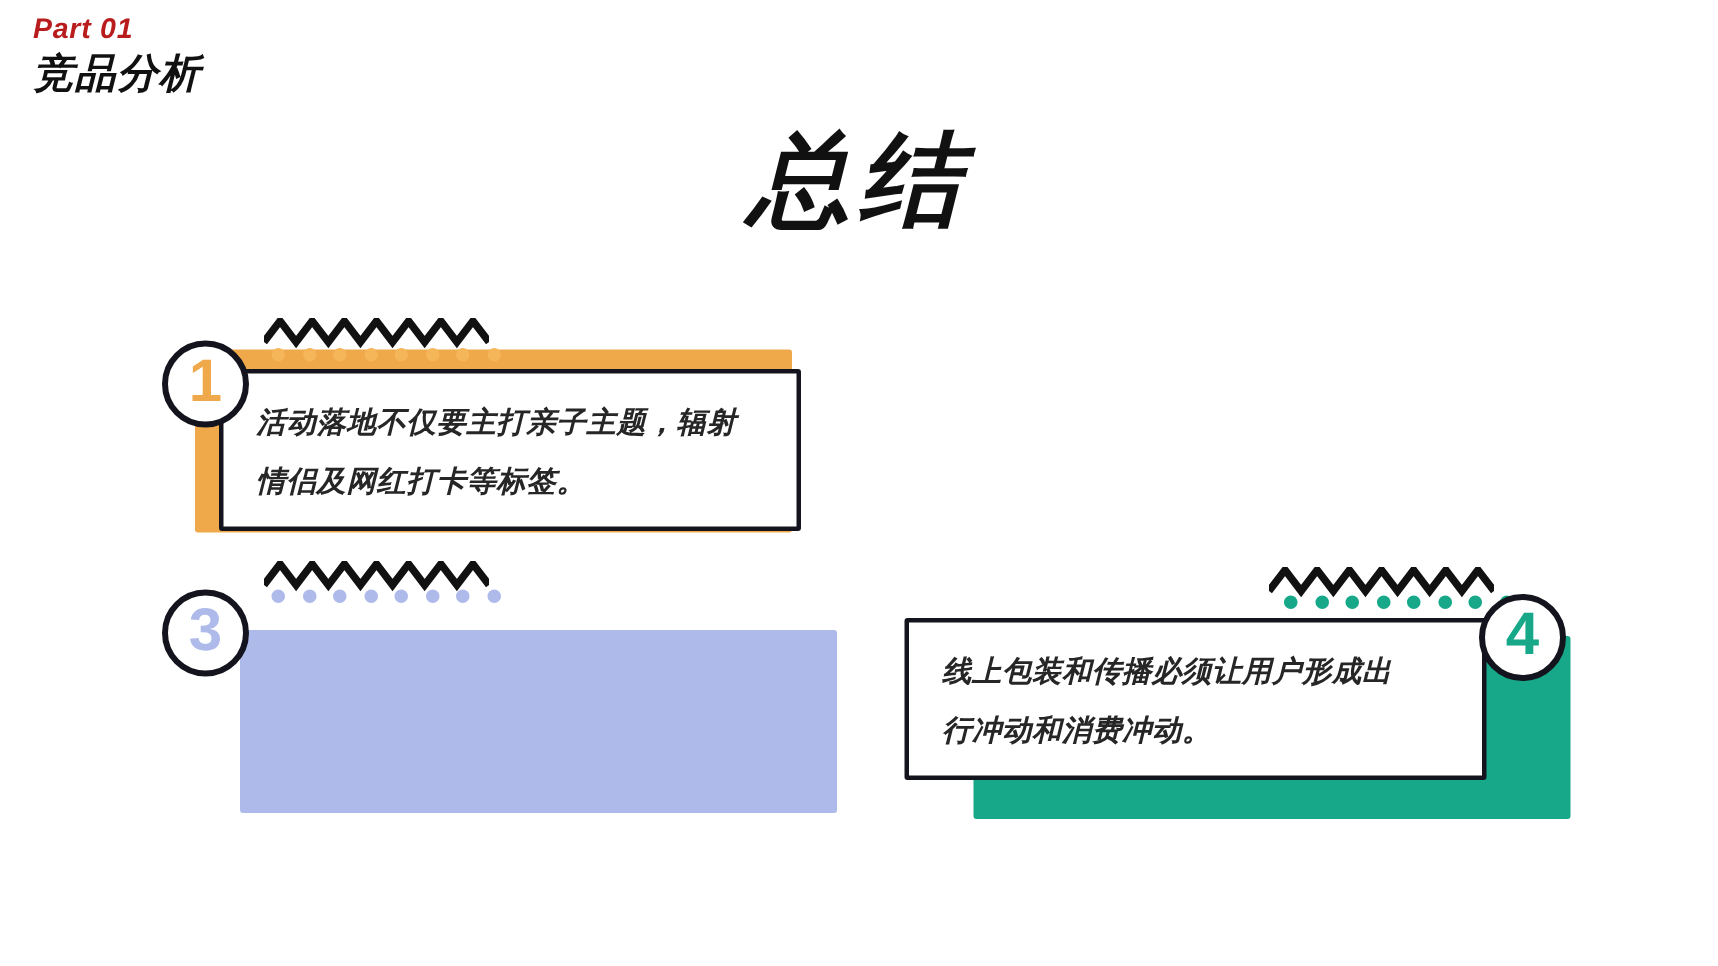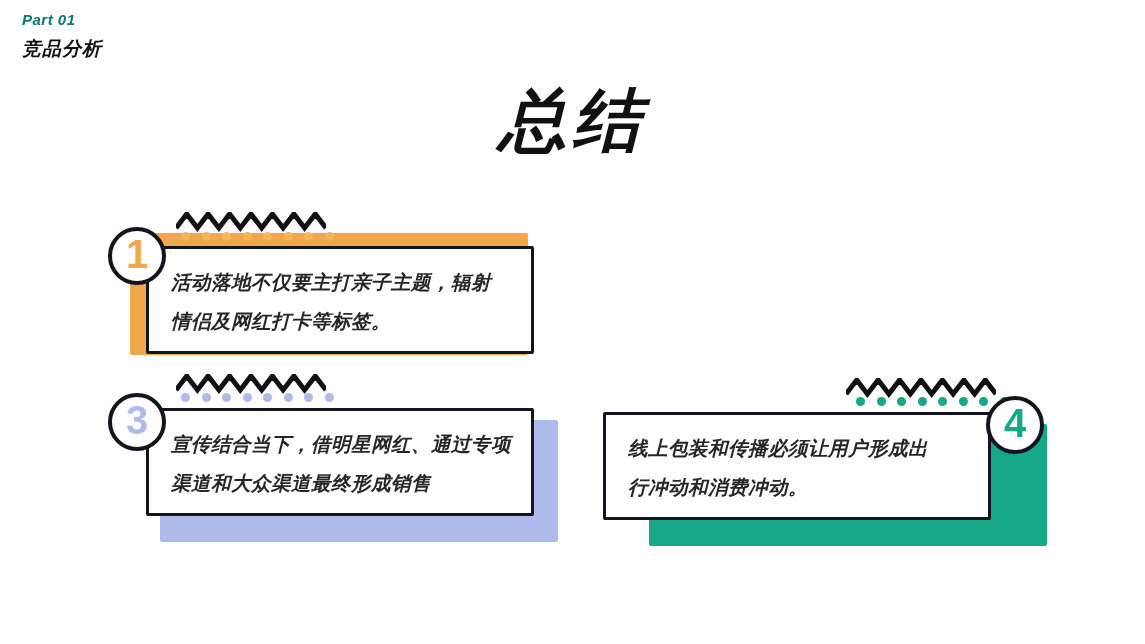--- a/index.html
+++ b/index.html
@@ -16,29 +16,29 @@
     color: #1a1a1a;
   }
 
   
   #slide-header {
     position: absolute;
     left: 22px;
     top: 10px;
   }
   #part-label {
-    font-size: 15px;
+    font-size: 19px;
     font-weight: bold;
     font-style: italic;
     letter-spacing: 0.5px;
-    color: #0f766e;
+    color: #b91c1c;
     line-height: 20px;
   }
   #section-title {
-    font-size: 19px;
+    font-size: 27px;
     font-weight: bold;
     font-style: italic;
     color: #111111;
     line-height: 36px;
     letter-spacing: 1px;
     margin-top: 1px;
   }
 
   
   #main-title {
@@ -219,24 +219,20 @@
         <i style="background: rgb(174, 186, 234);"></i>
         <i style="background: rgb(174, 186, 234);"></i>
         <i style="background: rgb(174, 186, 234);"></i>
         <i style="background: rgb(174, 186, 234);"></i>
         <i style="background: rgb(174, 186, 234);"></i>
         <i style="background: rgb(174, 186, 234);"></i>
         <i style="background: rgb(174, 186, 234);"></i>
         <i style="background: rgb(174, 186, 234);"></i>
       </div>
     <div class="plate" style="background: rgb(174, 186, 234);"></div>
-    <div class="box">
-      <div class="card-text">宣传结合当下，借明星网红、通过专项
-渠道和大众渠道最终形成销售</div>
-    </div>
     <div class="badge">
       <span style="color: rgb(174, 186, 234);">3</span>
     </div>
   </div>
 
   <div class="card pos-4">
     <div class="decor">
         <svg width="150" height="22" viewBox="0 0 150 22">
           <polyline points="0.0,16 10.7,2 21.4,16 32.1,2 42.9,16 53.6,2 64.3,16 75.0,2 85.7,16 96.4,2 107.1,16 117.9,2 128.6,16 139.3,2 150.0,16" fill="none" stroke="#111111" stroke-width="5" stroke-linejoin="miter" stroke-linecap="butt"></polyline>
         </svg>

